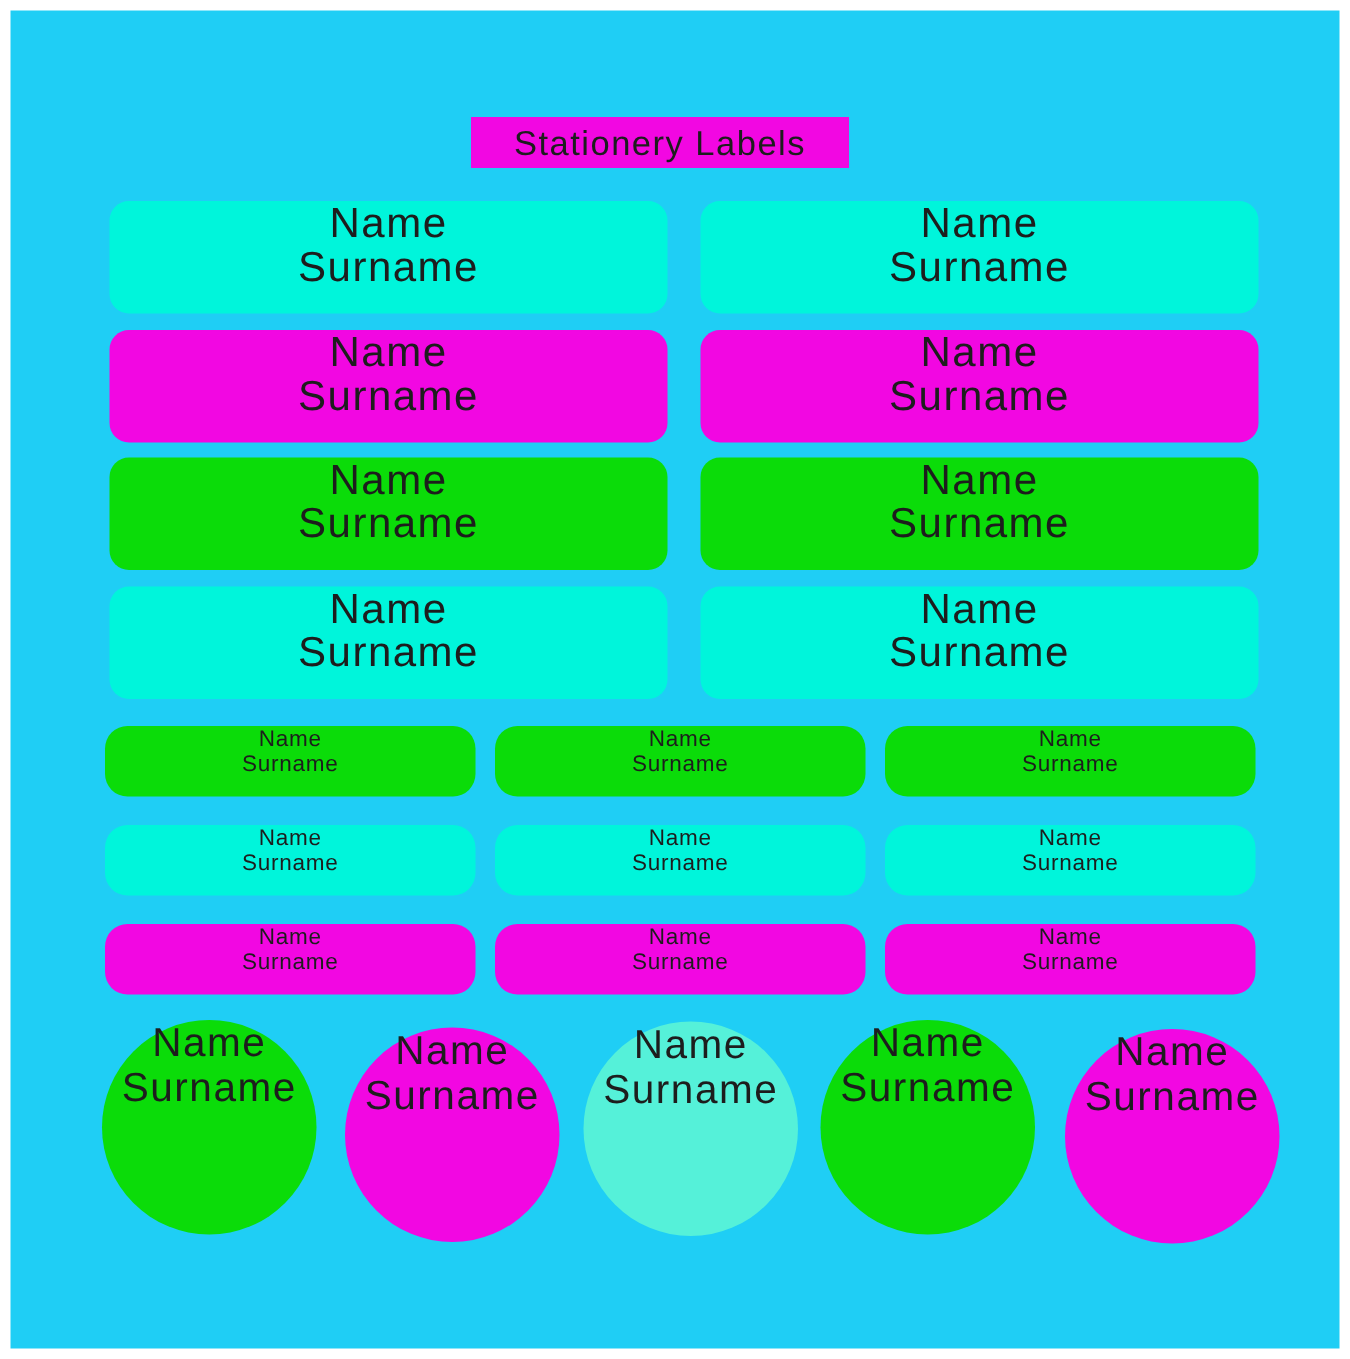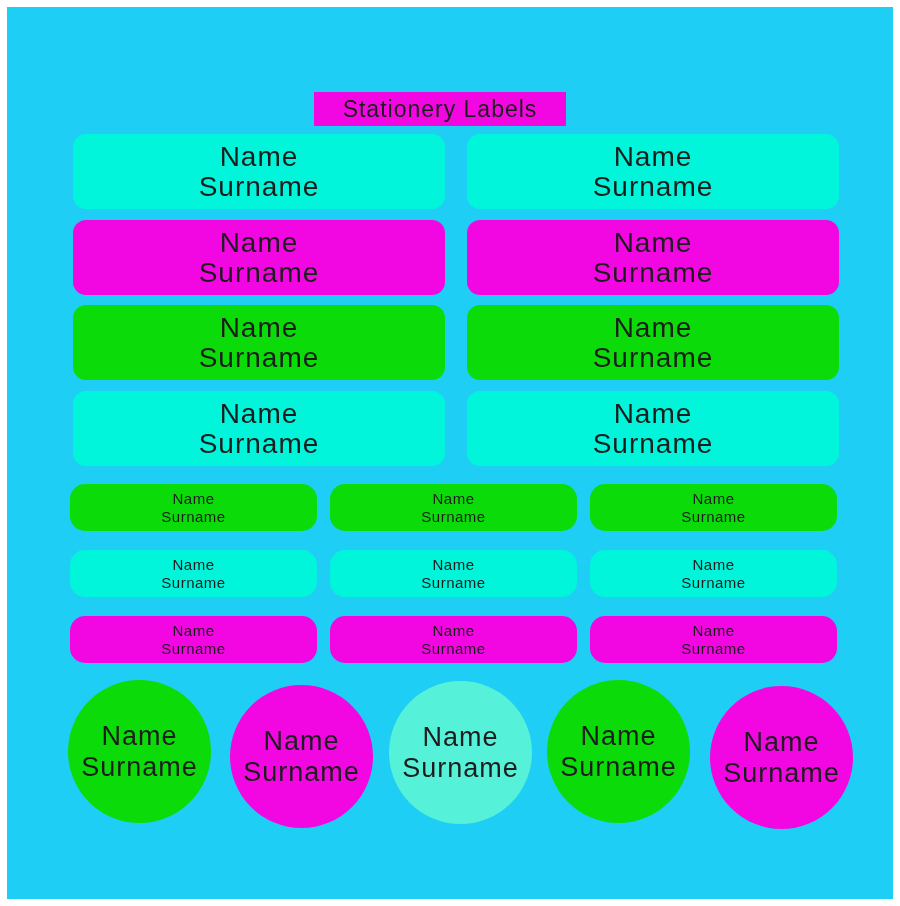--- a/index.html
+++ b/index.html
@@ -15,29 +15,29 @@
   }
   .sheet{
     position:relative;
     width:900px;height:906px;
     border:7px solid var(--frame-color);
     background:var(--bg-color);
     overflow:hidden;
   }
   .title{
     position:absolute;
-    left:307px;top:85px;width:252px;height:34px;
+    left:307px;top:71px;width:252px;height:34px;
     display:flex;align-items:center;justify-content:center;
     font-size:23px;
     letter-spacing:1px;
     color:var(--text-color);
   }
   .lbl{
     position:absolute;
-    display:flex;flex-direction:column;align-items:center;justify-content:center;
+    display:flex;flex-direction:column;align-items:center;
     text-align:center;
     color:var(--text-color);
     letter-spacing:1px;
   }
   
   .big{width:372px;height:75px;border-radius:13px;font-size:28px;line-height:1.05;}
   .r1{top:127px}.r2{top:213px}.r3{top:298px}.r4{top:384px}
   .c1{left:66px}.c2{left:460px}
   
   .small{width:247px;height:47px;border-radius:15px;font-size:15px;line-height:1.15;letter-spacing:0.5px;}

